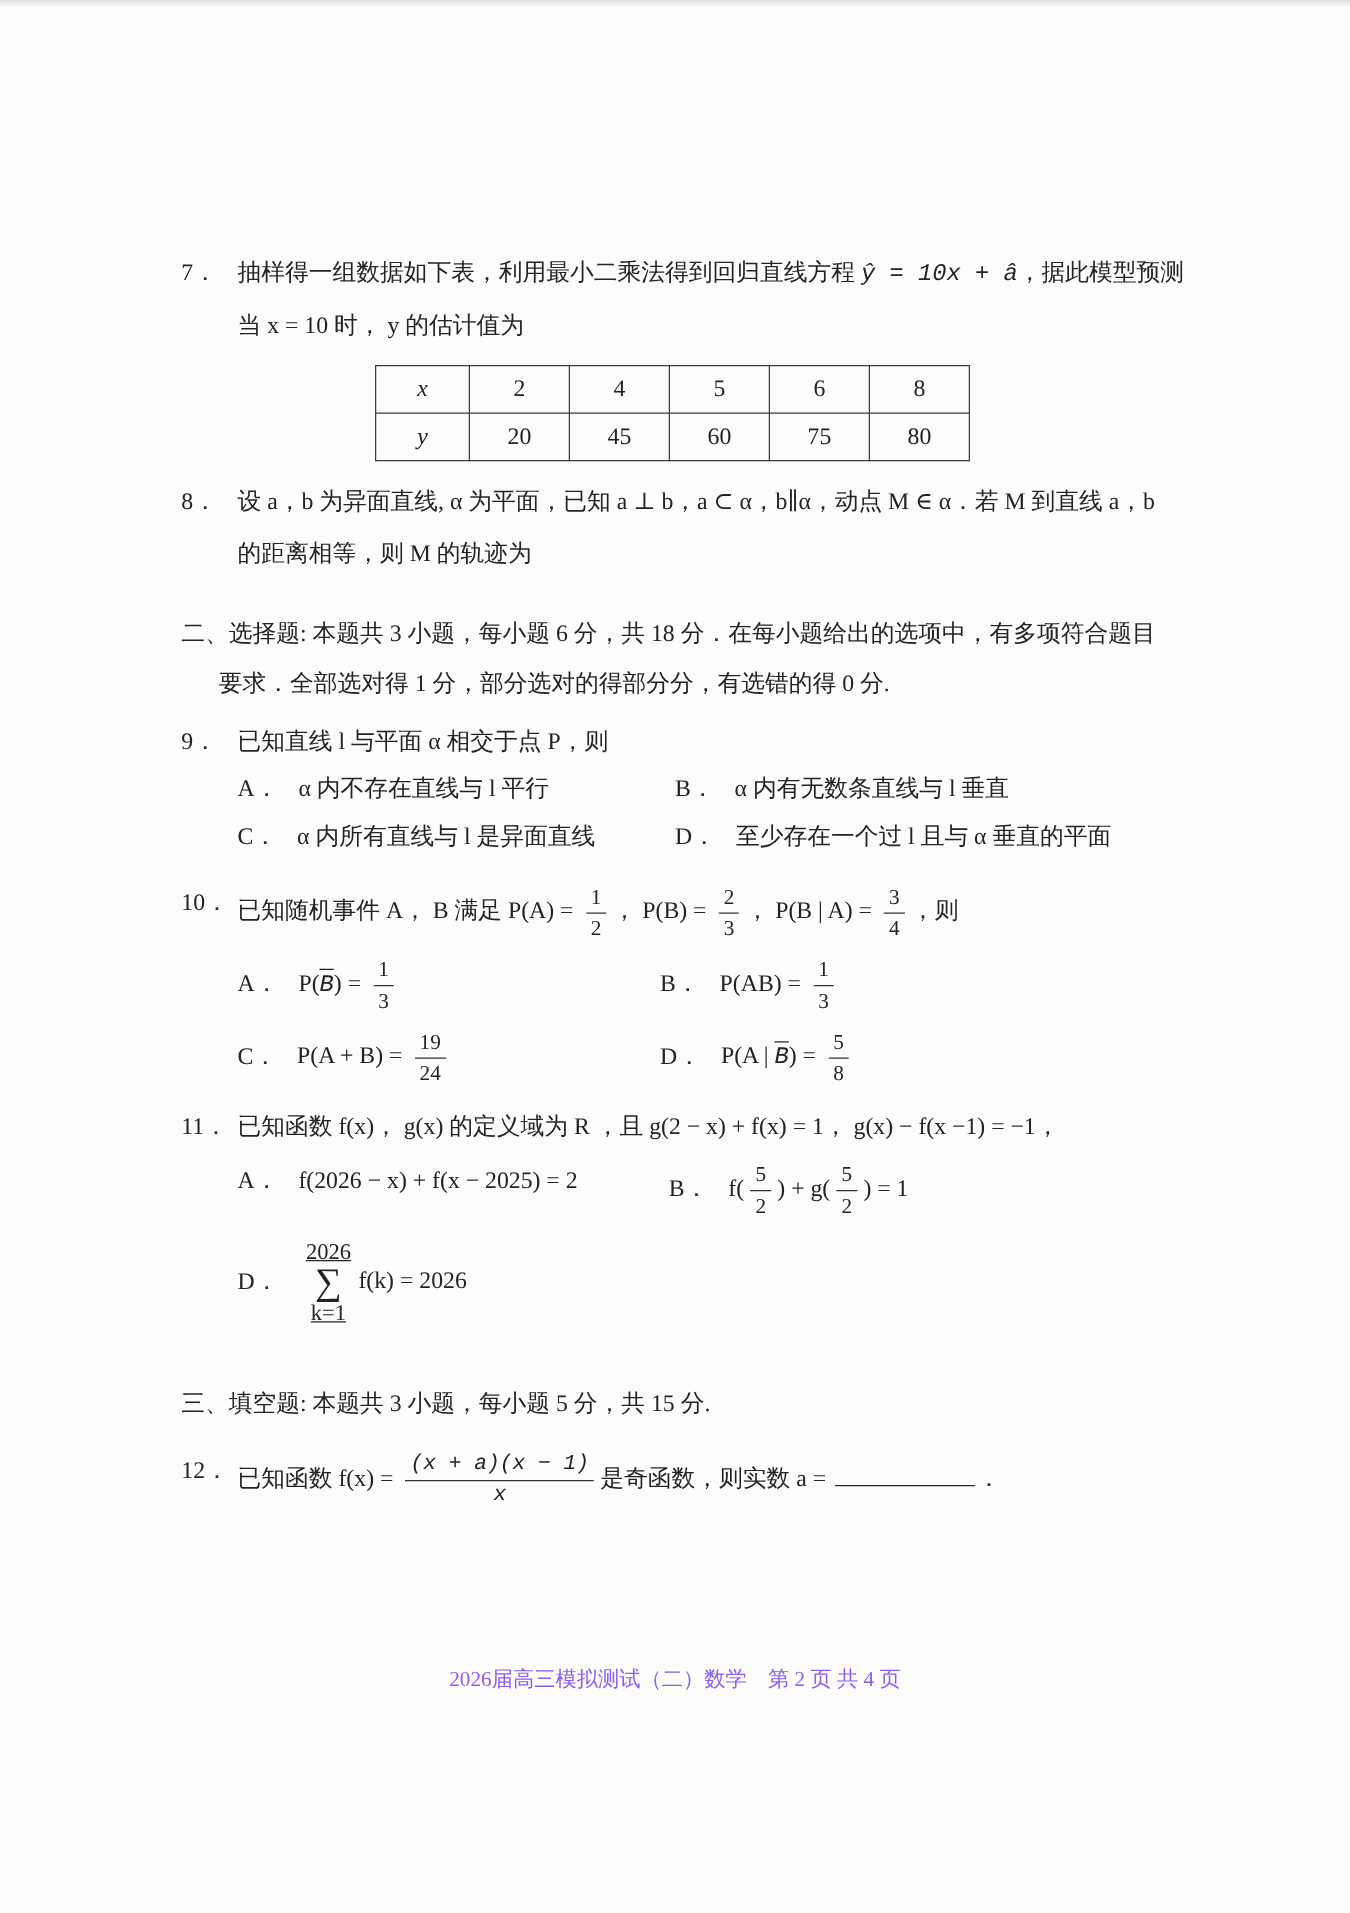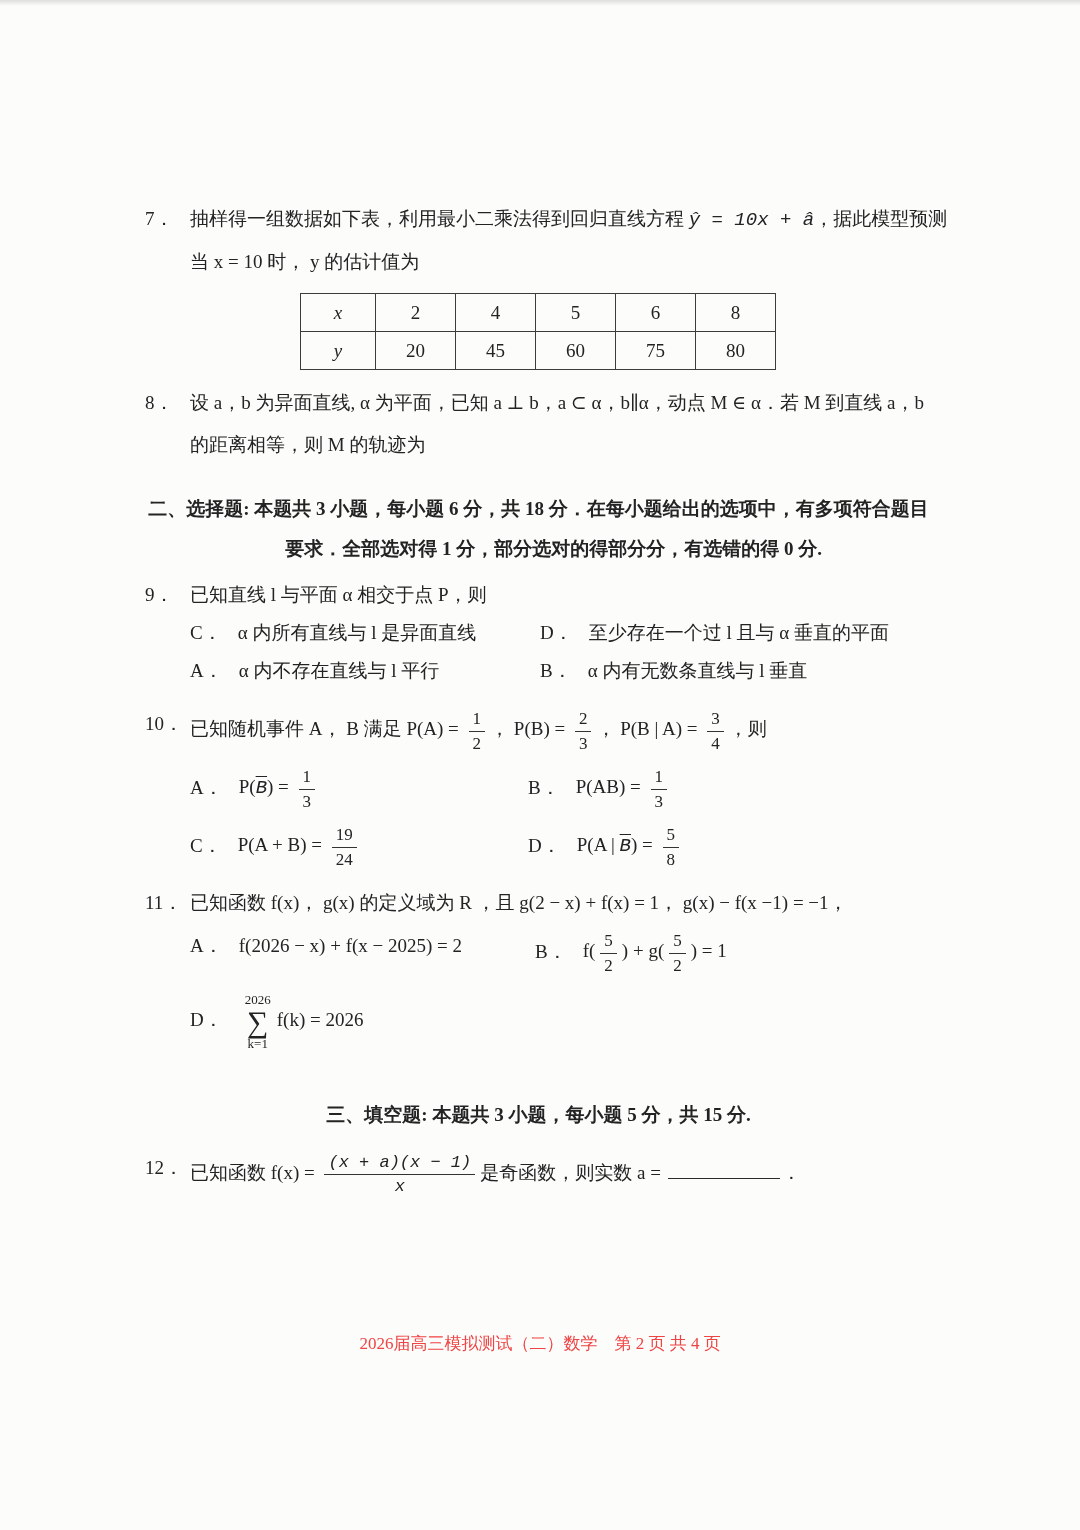--- a/index.html
+++ b/index.html
@@ -20,21 +20,21 @@
   }
   p { margin: 0; }
   .line { white-space: nowrap; }
   .q { display: flex; align-items: flex-start; }
   .qnum { flex: none; width: 45px; }
   .qbody { flex: 1; min-width: 0; }
   .mt8 { margin-top: 8px; } .mt10 { margin-top: 10px; } .mt12 { margin-top: 12px; }
   .mt14 { margin-top: 14px; } .mt16 { margin-top: 16px; } .mt18 { margin-top: 18px; }
   .mt34 { margin-top: 34px; } .mt44 { margin-top: 44px; }
   .math { font-style: italic; font-family: Liberation Mono, monospace; }
-  .bold { font-weight: bold; text-align: center; }
+  .bold { font-weight: normal; }
   .indent { padding-left: 30px; }
 
   .dtable { border-collapse: collapse; margin: 16px 0 0 110px; }
   .dtable td {
     border: 1.6px solid #3c3c3c; width: 80px; height: 38px;
     text-align: center; vertical-align: middle; padding: 0; font-size: 19px;
   }
   .dtable td.varcell { width: 75px; font-style: italic; }
 
   .opts { display: grid; }
@@ -50,30 +50,30 @@
     line-height: 1.15; margin: 0 5px;
   }
   .frac .fn { display: block; font-size: 17px; padding: 0 4px 2px; border-bottom: 1.4px solid #333; }
   .frac .fd { display: block; font-size: 17px; padding-top: 2px; }
   .bar { text-decoration: overline; }
 
   .sum {
     display: inline-flex; flex-direction: column; align-items: center;
     vertical-align: middle; line-height: 1.05; margin: 0 6px;
   }
-  .sum .sum-top, .sum .sum-bot { font-size: 13px; }
+  .sum .sum-top, .sum .sum-bot { font-size: 18px; text-decoration: underline; }
   .sum .sum-sig { font-size: 30px; line-height: 1; }
 
   .blank {
     display: inline-block; width: 112px; height: 1em;
     border-bottom: 1.4px solid #2a2a2a; vertical-align: baseline; margin: 0 2px;
   }
   .page-footer {
     position: absolute; top: 1332px; left: 0; right: 0;
-    text-align: center; font-size: 17px; color: #ef4444;
+    text-align: center; font-size: 17px; color: #8b5cf6;
   }
 </style>
 </head>
 <body>
 
 <div class="page">
   <main class="content">
 
     <section class="q mt8">
       <span class="qnum">7．</span>
@@ -114,26 +114,26 @@
     <div class="section-head bold mt34">
       <p class="line">二、选择题: 本题共 3 小题，每小题 6 分，共 18 分．在每小题给出的选项中，有多项符合题目</p>
       <p class="line indent mt10">要求．全部选对得 1 分，部分选对的得部分分，有选错的得 0 分.</p>
     </div>
 
     <section class="q mt16">
       <span class="qnum">9．</span>
       <div class="qbody">
         <p class="line">已知直线 l 与平面 α 相交于点 P，则</p>
         <div class="opts opts2-9">
+          <span class="opt"><span class="olabel">A．</span><span>α 内不存在直线与 l 平行</span></span>
+          <span class="opt"><span class="olabel">B．</span><span>α 内有无数条直线与 l 垂直</span></span>
+        </div>
+        <div class="opts opts2-9">
           <span class="opt"><span class="olabel">C．</span><span>α 内所有直线与 l 是异面直线</span></span>
           <span class="opt"><span class="olabel">D．</span><span>至少存在一个过 l 且与 α 垂直的平面</span></span>
-        </div>
-        <div class="opts opts2-9">
-          <span class="opt"><span class="olabel">A．</span><span>α 内不存在直线与 l 平行</span></span>
-          <span class="opt"><span class="olabel">B．</span><span>α 内有无数条直线与 l 垂直</span></span>
         </div>
       </div>
     </section>
 
     <section class="q mt18">
       <span class="qnum fline">10．</span>
       <div class="qbody">
         <p class="line fline"><span>已知随机事件 A， B 满足 P(A) = </span><span class="frac"><span class="fn">1</span><span class="fd">2</span></span><span>，  P(B) = </span><span class="frac"><span class="fn">2</span><span class="fd">3</span></span><span>，  P(B | A) = </span><span class="frac"><span class="fn">3</span><span class="fd">4</span></span><span>，则</span></p>
         <div class="opts opts2-10">
           <span class="opt fline"><span class="olabel">A．</span><span>P(</span><span class="bar math">B</span><span>) = </span><span class="frac"><span class="fn">1</span><span class="fd">3</span></span></span>

